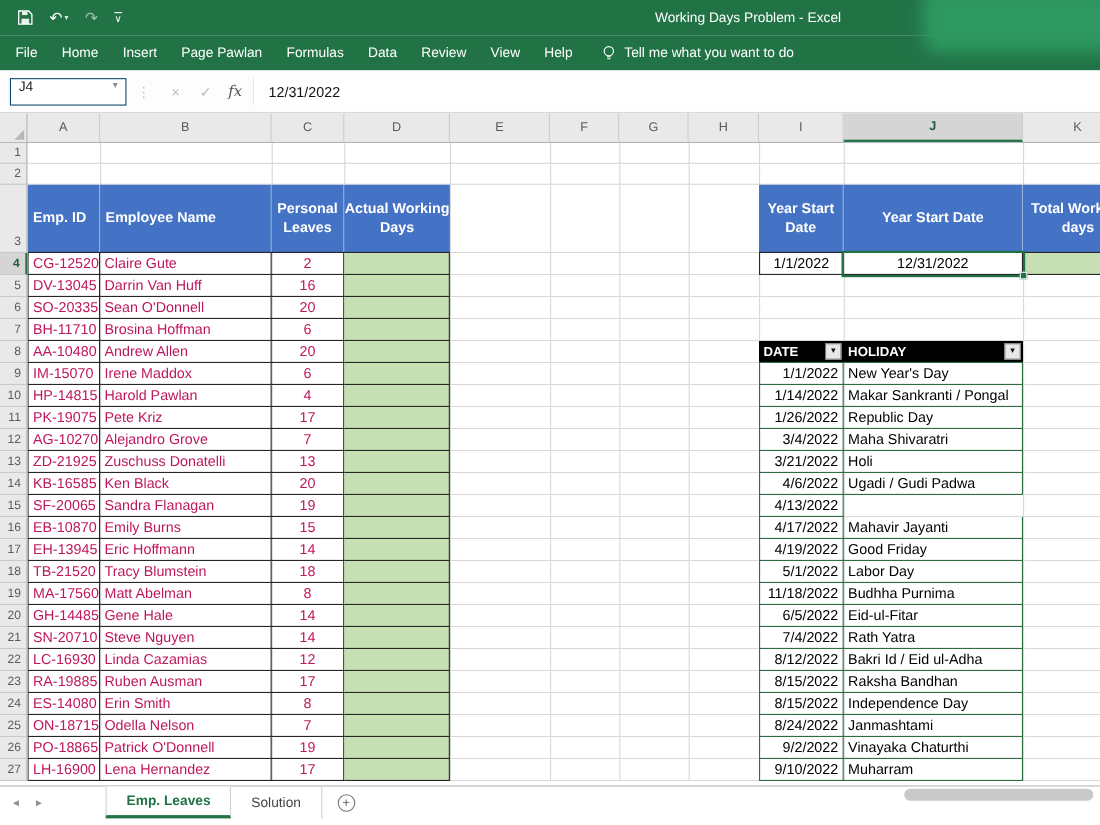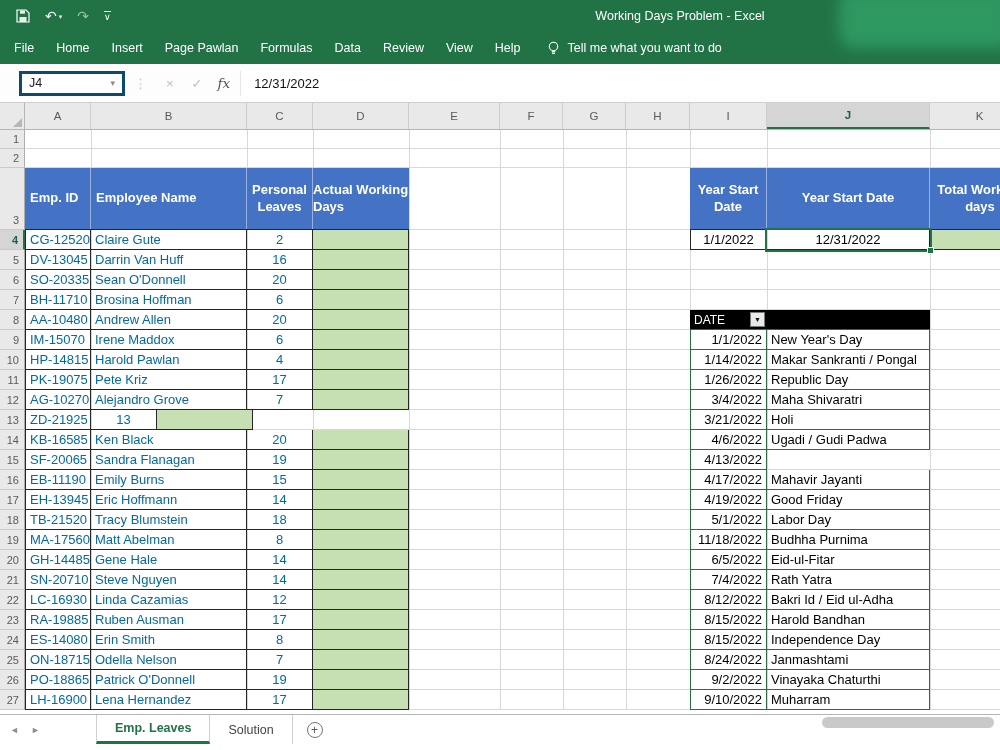--- a/index.html
+++ b/index.html
@@ -18,21 +18,21 @@
   .account-blob{position:absolute;right:-14px;top:-12px;width:175px;height:60px;background:#2f9a63;border-radius:16px;filter:blur(7px);opacity:.95;z-index:1;pointer-events:none}
 
   
   .ribbon{position:absolute;left:0;top:32px;width:100%;height:32px;background:#217346;display:flex;align-items:center;color:#fff;z-index:0}
   .rtabs{display:flex;align-items:center;padding-left:14px}
   .rtab{font-size:12.5px;margin-right:22px;white-space:nowrap;cursor:pointer}
   .tellme{display:flex;align-items:center;gap:8px;margin-left:4px;font-size:12.5px;cursor:text}
 
   
   .fbar{position:absolute;left:0;top:64px;width:100%;height:39px;background:#fdfdfd;border-bottom:1px solid #cfcfcf;display:flex;align-items:center}
-  .namebox{width:106px;height:25px;background:#fff;border:3px solid #0c4a6e;margin-left:19px;display:flex;align-items:center;justify-content:space-between;padding:0 7px;font-size:12.5px;color:#222;cursor:pointer}
+  .namebox{width:106px;height:25px;background:#fff;border:1px solid #0c4a6e;margin-left:9px;display:flex;align-items:flex-start;justify-content:space-between;padding:0 7px;font-size:12.5px;color:#222;cursor:pointer}
   .nb-arrow{color:#8a8a8a;font-size:9px}
   .dots{color:#c4c4c4;font-size:13px;margin:0 10px 0 9px}
   .fb-x,.fb-check{color:#bdbdbd;font-size:13px;margin:0 9px;cursor:default}
   .fb-fx{font-family:"DejaVu Serif",serif;font-style:italic;color:#555;font-size:13.5px;margin:0 10px 0 6px;cursor:pointer}
   .fcontent{flex:1;height:25px;background:#fff;border-left:1px solid #e6e6e6;display:flex;align-items:center;padding-left:13px;font-size:13px;color:#111;cursor:text}
 
   
   .colhdr{position:absolute;left:0;top:103px;width:100%;height:27px;display:flex;background:#E9E9E9;border-bottom:1px solid #b5b5b5;overflow:hidden}
   .corner{width:25px;height:100%;border-right:1px solid #b5b5b5;position:relative;background:#E9E9E9;flex:none}
   .corner::after{content:"";position:absolute;right:2px;bottom:2px;border-left:9px solid transparent;border-bottom:9px solid #b7b7b7}
@@ -63,22 +63,22 @@
   .rh:nth-of-type(3){height:62px;align-items:flex-end;padding-bottom:3px}
   .rh:nth-of-type(4){background:#d5d5d5;border-right:2px solid #217346;color:#1f5e3c;font-weight:700}
 
   
   .emp{position:absolute;left:25px;top:38px;width:384px;z-index:1}
   .emp-hdr{display:flex;height:62px;background:#4472C4;color:#fff;font-weight:700;font-size:13px;border-bottom:1px solid #262626;line-height:1.25}
   .emp-hdr>div{display:flex;align-items:center;border-right:1px solid rgba(255,255,255,.45);flex:none}
   .h-id{width:66px;padding-left:5px}
   .h-name{width:156px;padding-left:5px}
   .h-leaves{width:66px;justify-content:center;text-align:center}
-  .h-work{width:96px;justify-content:center;text-align:left;border-right:none!important}
-  .erow{display:flex;height:20px;font-size:13px;color:#0369a1}
+  .h-work{width:96px;justify-content:center;text-align:center;border-right:none!important}
+  .erow{display:flex;height:20px;font-size:13px;color:#be185d}
   .erow>div{border-right:1px solid #262626;border-bottom:1px solid #262626;display:flex;align-items:center;overflow:hidden;white-space:nowrap;flex:none;cursor:cell}
   .c-id{width:66px;padding-left:4px;border-left:1px solid #262626}
   .c-name{width:156px;padding-left:4px}
   .c-leaves{width:66px;justify-content:center}
   .c-work{width:96px;background:#C6E0B4}
 
   
   .year{position:absolute;left:690px;top:38px;z-index:1}
   .year-hdr{display:flex;height:62px;background:#4472C4;color:#fff;font-weight:700;font-size:13px;text-align:center;border-bottom:1px solid #262626;line-height:1.3}
   .year-hdr>div{display:flex;align-items:center;justify-content:center;border-right:1px solid rgba(255,255,255,.45);flex:none}
@@ -86,21 +86,21 @@
   .yh-j{width:163px}
   .yh-k{width:100px;border-right:none!important}
   .year-vals{display:flex;height:20px;font-size:13px}
   .year-vals>div{display:flex;align-items:center;justify-content:center;border-right:1px solid #262626;border-bottom:1px solid #262626;flex:none;cursor:cell}
   .yv-i{width:77px;border-left:1px solid #262626}
   .yv-j{width:163px}
   .yv-k{width:100px;background:#C6E0B4}
 
   
   .hol{position:absolute;left:690px;top:180px;width:240px;z-index:1}
-  .hol-hdr{display:flex;height:20px;background:#000;color:#fff;font-weight:400;font-size:12px;border-bottom:1px solid #2d6b40}
+  .hol-hdr{display:flex;height:20px;background:#000;color:#fff;font-weight:700;font-size:12px;border-bottom:1px solid #2d6b40}
   .hh{display:flex;align-items:center;padding-left:4px;position:relative;flex:none}
   .hh-date{width:77px}
   .hh-name{width:163px}
   .filter-btn{position:absolute;right:2px;top:2px;width:15px;height:15px;background:#e8e8e8;border:1px solid #7a7a7a;display:flex;align-items:center;justify-content:center;font-size:7px;color:#111;cursor:pointer}
   .hrow{display:flex;height:20px;font-size:13px;color:#000}
   .hrow>div{border-right:1px solid #2d6b40;border-bottom:1px solid #2d6b40;display:flex;align-items:center;overflow:hidden;white-space:nowrap;flex:none;cursor:cell}
   .c-hdate{width:77px;justify-content:flex-end;padding-right:4px;border-left:1px solid #2d6b40}
   .c-hname{width:163px;padding-left:4px}
 
   
@@ -315,40 +315,41 @@
 
           <div class="erow">
             <div class="c-id">AG-10270</div>
             <div class="c-name">Alejandro Grove</div>
             <div class="c-leaves">7</div>
             <div class="c-work"></div>
           </div>
 
           <div class="erow">
             <div class="c-id">ZD-21925</div>
+            <div class="c-name">Zuschuss Donatelli</div>
             <div class="c-leaves">13</div>
             <div class="c-work"></div>
           </div>
 
           <div class="erow">
             <div class="c-id">KB-16585</div>
             <div class="c-name">Ken Black</div>
             <div class="c-leaves">20</div>
             <div class="c-work"></div>
           </div>
 
           <div class="erow">
             <div class="c-id">SF-20065</div>
             <div class="c-name">Sandra Flanagan</div>
             <div class="c-leaves">19</div>
             <div class="c-work"></div>
           </div>
 
           <div class="erow">
-            <div class="c-id">EB-11190</div>
+            <div class="c-id">EB-10870</div>
             <div class="c-name">Emily Burns</div>
             <div class="c-leaves">15</div>
             <div class="c-work"></div>
           </div>
 
           <div class="erow">
             <div class="c-id">EH-13945</div>
             <div class="c-name">Eric Hoffmann</div>
             <div class="c-leaves">14</div>
             <div class="c-work"></div>
@@ -438,20 +439,24 @@
         <div class="yv-k"></div>
       </div>
     </div>
 
     <div class="hol">
       <div class="hol-hdr">
         <div class="hh hh-date">
           <span>DATE</span>
           <span class="filter-btn">▼</span>
         </div>
+        <div class="hh hh-name">
+          <span>HOLIDAY</span>
+          <span class="filter-btn">▼</span>
+        </div>
       </div>
       <div>
 
           <div class="hrow">
             <div class="c-hdate">1/1/2022</div>
             <div class="c-hname">New Year's Day</div>
           </div>
 
           <div class="hrow">
             <div class="c-hdate">1/14/2022</div>
@@ -512,21 +517,21 @@
             <div class="c-hname">Rath Yatra</div>
           </div>
 
           <div class="hrow">
             <div class="c-hdate">8/12/2022</div>
             <div class="c-hname">Bakri Id / Eid ul-Adha</div>
           </div>
 
           <div class="hrow">
             <div class="c-hdate">8/15/2022</div>
-            <div class="c-hname">Harold Bandhan</div>
+            <div class="c-hname">Raksha Bandhan</div>
           </div>
 
           <div class="hrow">
             <div class="c-hdate">8/15/2022</div>
             <div class="c-hname">Independence Day</div>
           </div>
 
           <div class="hrow">
             <div class="c-hdate">8/24/2022</div>
             <div class="c-hname">Janmashtami</div>

